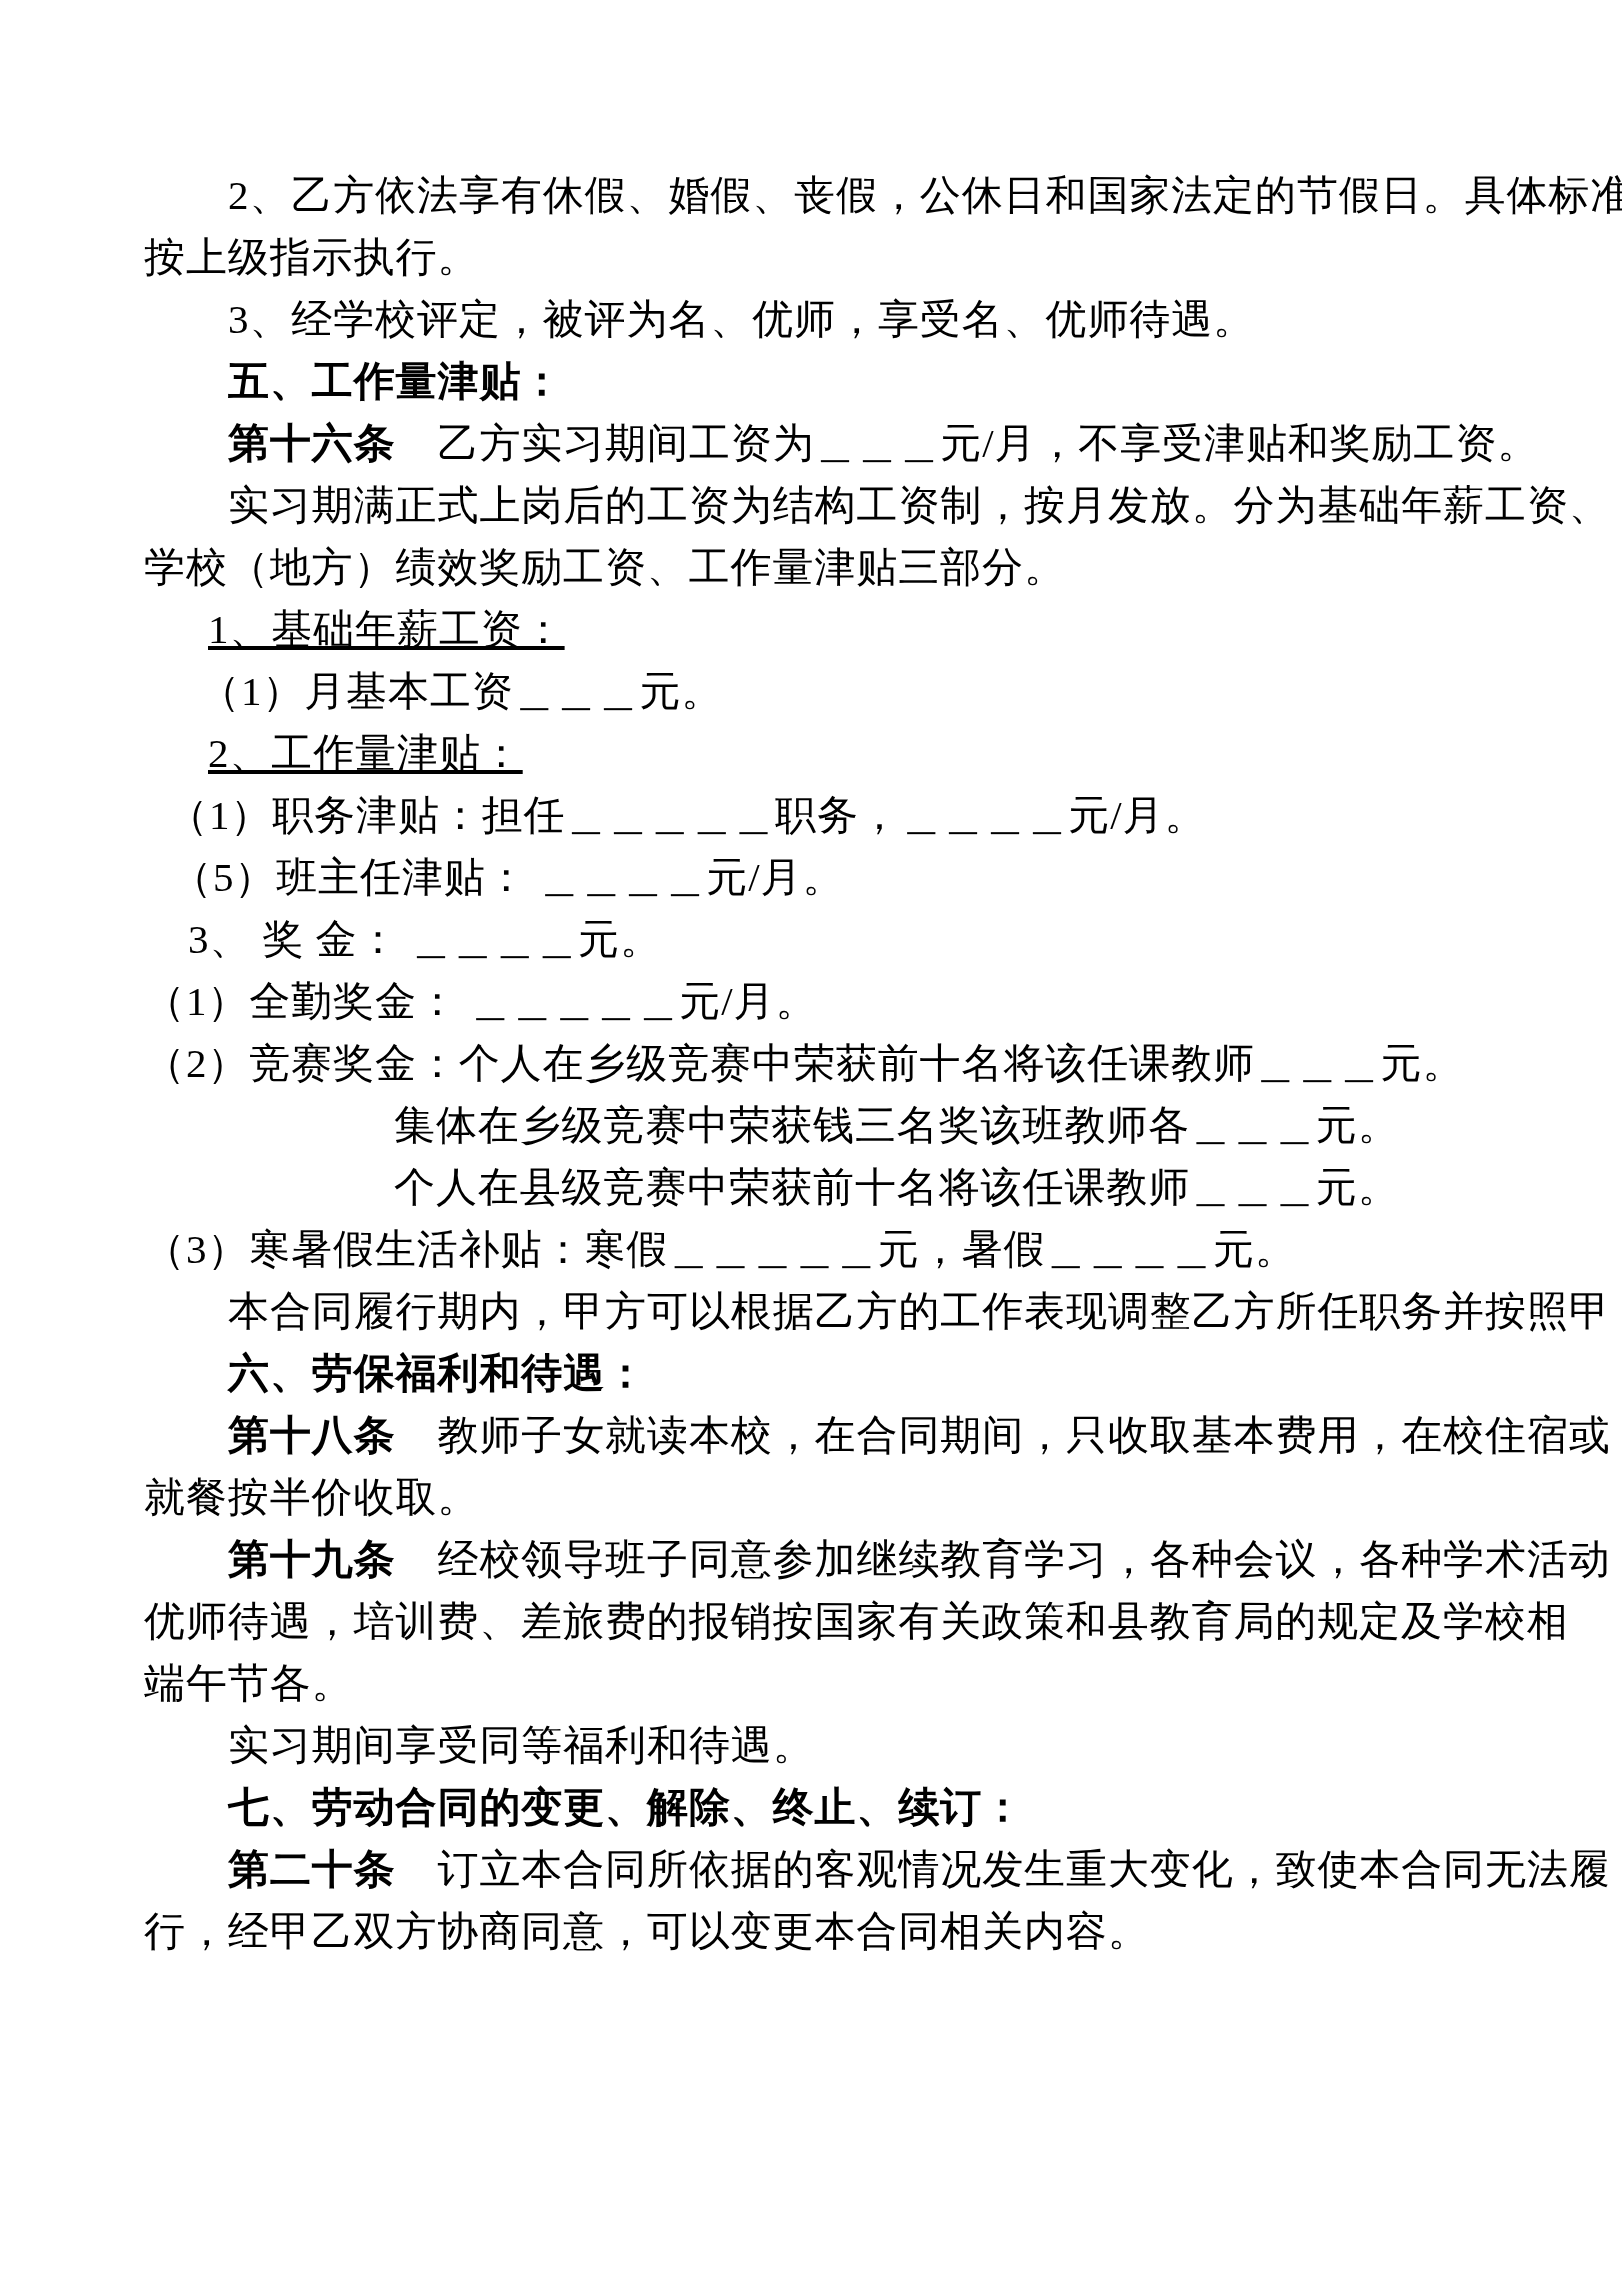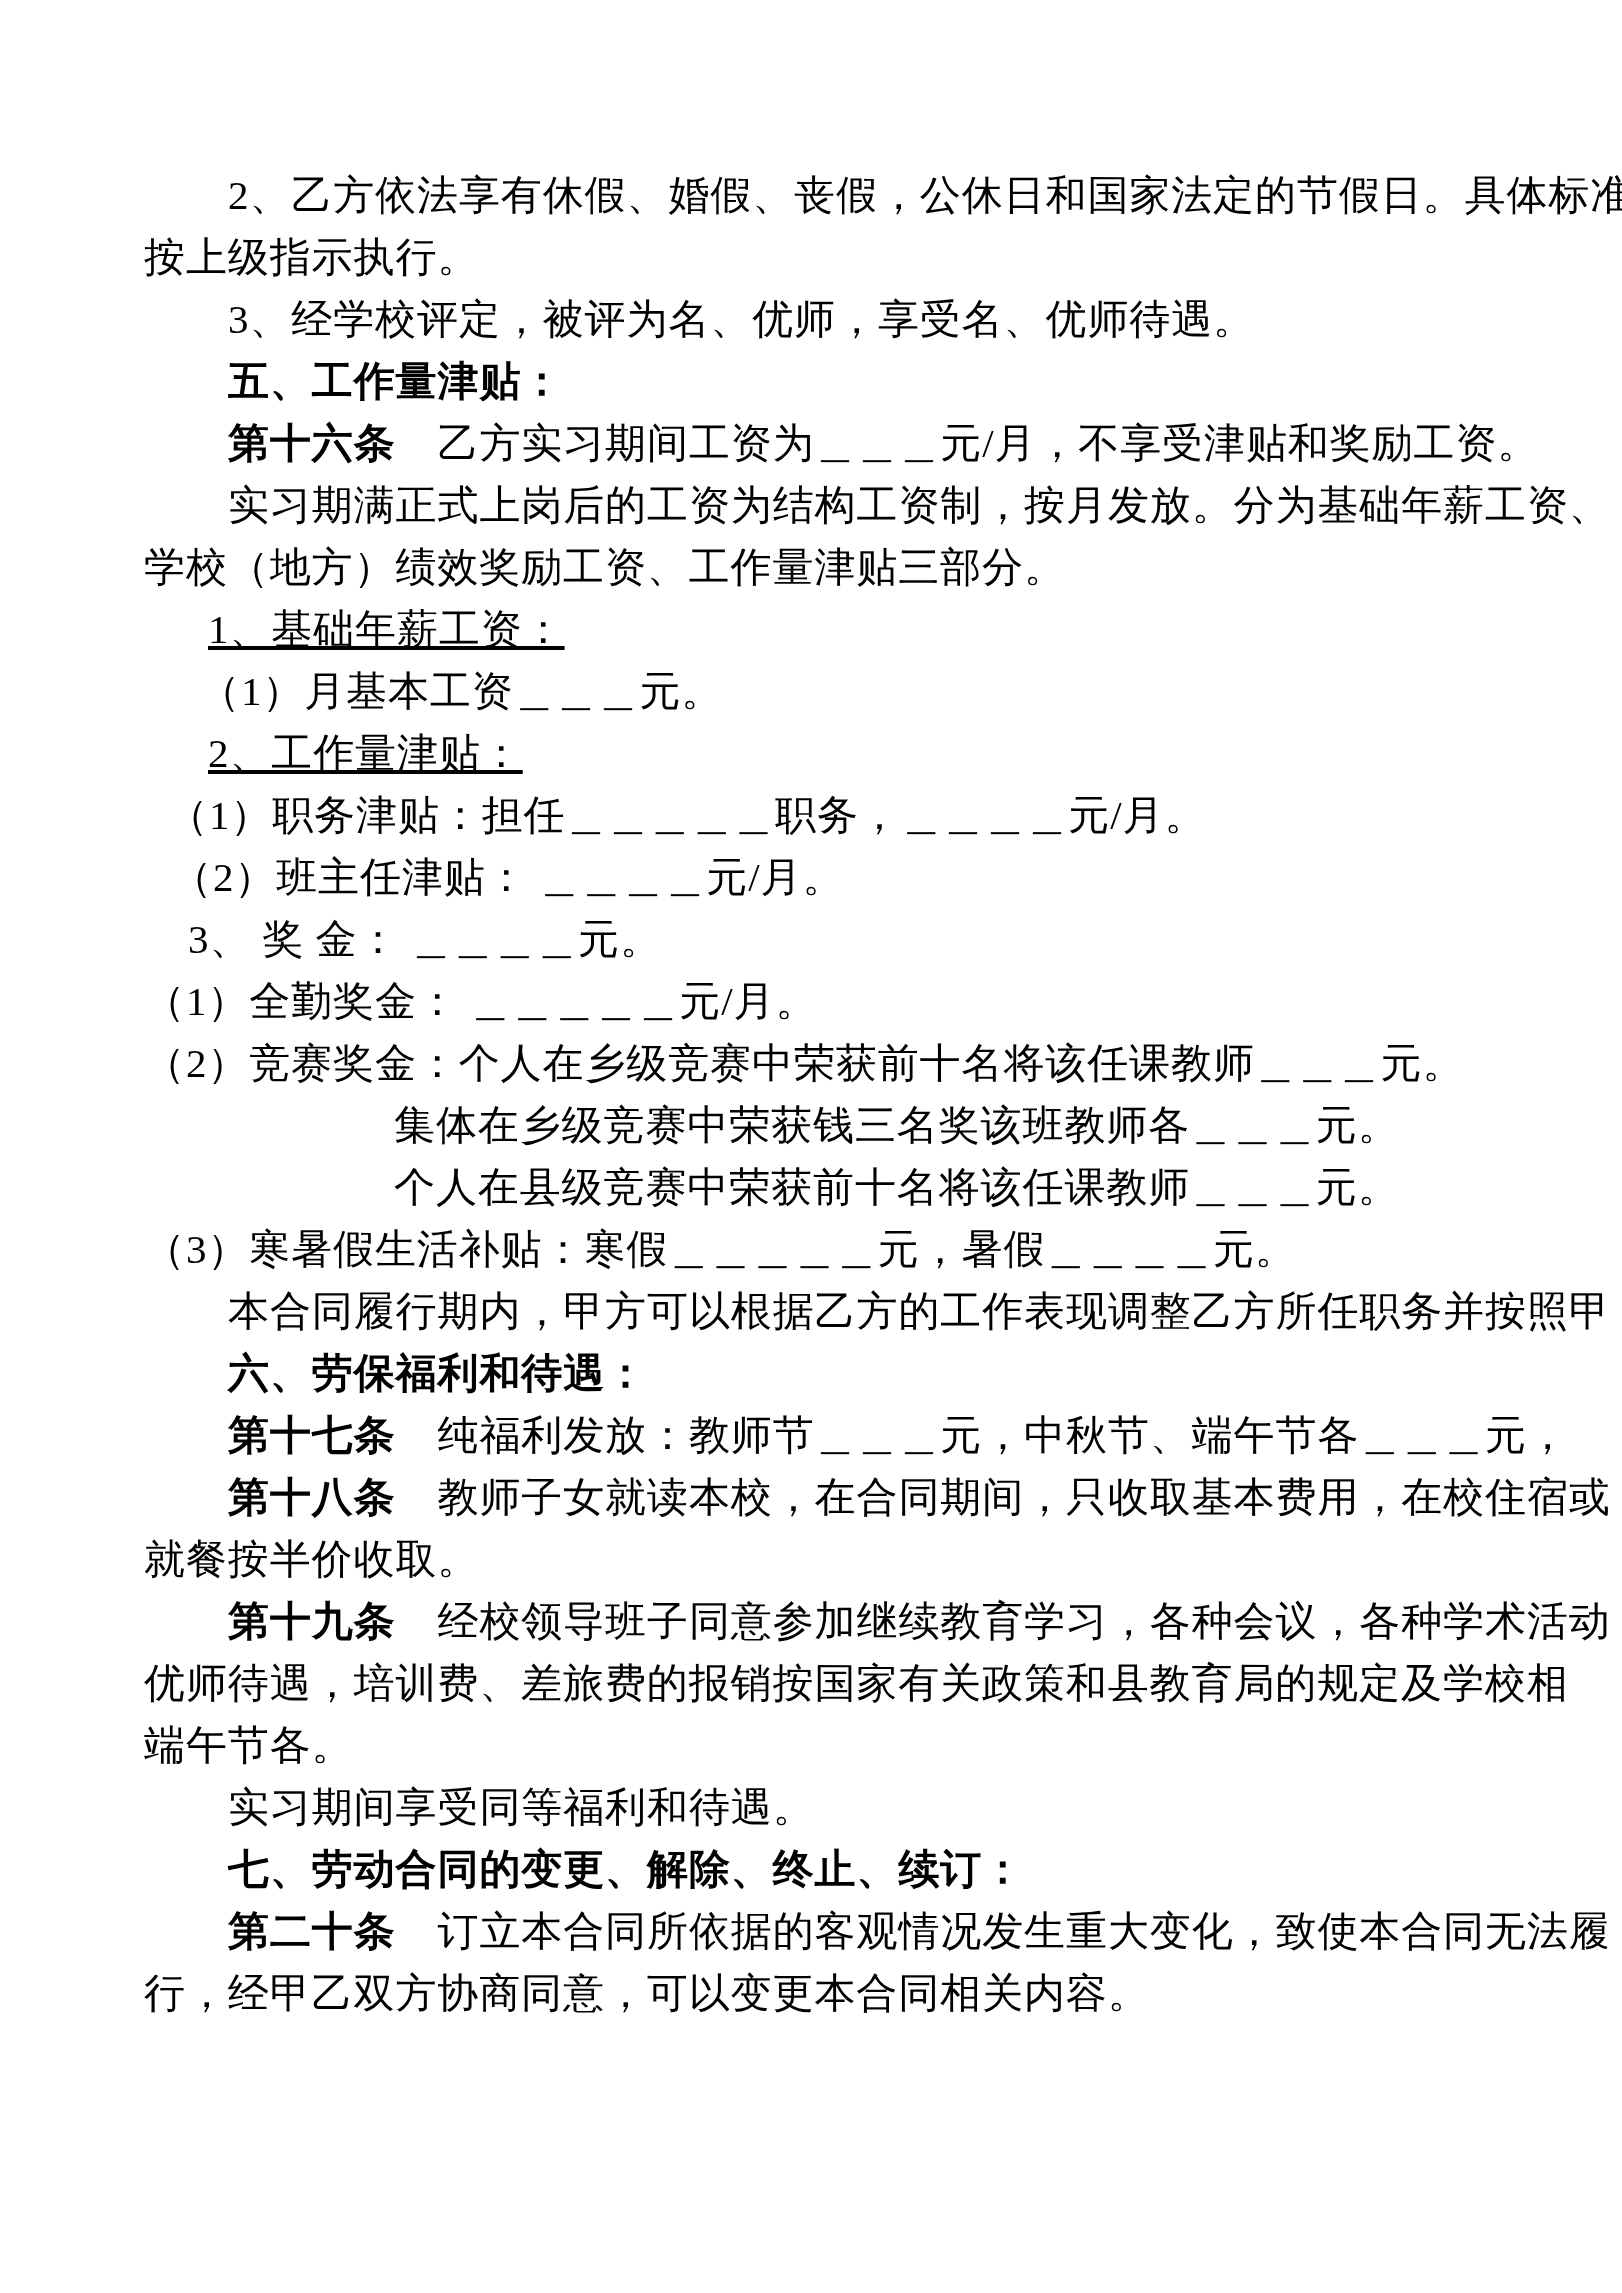--- a/index.html
+++ b/index.html
@@ -45,30 +45,29 @@
   <div class="line i0">按上级指示执行。</div>
   <div class="line i92">3、经学校评定，被评为名、优师，享受名、优师待遇。</div>
   <div class="line i92 hd">五、工作量津贴：</div>
   <div class="line i92"><span class="b">第十六条</span><span>　乙方实习期间工资为＿＿＿元/月，不享受津贴和奖励工资。</span></div>
   <div class="line i92">实习期满正式上岗后的工资为结构工资制，按月发放。分为基础年薪工资、</div>
   <div class="line i0">学校（地方）绩效奖励工资、工作量津贴三部分。</div>
   <div class="line i70">1、基础年薪工资：</div>
   <div class="line i60">（1）月基本工资＿＿＿元。</div>
   <div class="line i70">2、工作量津贴：</div>
   <div class="line i25">（1）职务津贴：担任＿＿＿＿＿职务，＿＿＿＿元/月。</div>
-  <div class="line i30">（2）班主任津贴： ＿＿＿＿元/月。</div>
+  <div class="line i30">（5）班主任津贴： ＿＿＿＿元/月。</div>
   <div class="line i48">3、 奖 金： ＿＿＿＿元。</div>
   <div class="line i0">（1）全勤奖金： ＿＿＿＿＿元/月。</div>
   <div class="line i0">（2）竞赛奖金：个人在乡级竞赛中荣获前十名将该任课教师＿＿＿元。</div>
   <div class="line i275">集体在乡级竞赛中荣获钱三名奖该班教师各＿＿＿元。</div>
   <div class="line i275">个人在县级竞赛中荣获前十名将该任课教师＿＿＿元。</div>
   <div class="line i0">（3）寒暑假生活补贴：寒假＿＿＿＿＿元，暑假＿＿＿＿元。</div>
   <div class="line i92">本合同履行期内，甲方可以根据乙方的工作表现调整乙方所任职务并按照甲</div>
   <div class="line i92 hd">六、劳保福利和待遇：</div>
-  <div class="line i92"><span class="b">第十七条</span><span>　纯福利发放：教师节＿＿＿元，中秋节、端午节各＿＿＿元，</span></div>
   <div class="line i92"><span class="b">第十八条</span><span>　教师子女就读本校，在合同期间，只收取基本费用，在校住宿或</span></div>
   <div class="line i0">就餐按半价收取。</div>
   <div class="line i92"><span class="b">第十九条</span><span>　经校领导班子同意参加继续教育学习，各种会议，各种学术活动，</span></div>
   <div class="line i0">优师待遇，培训费、差旅费的报销按国家有关政策和县教育局的规定及学校相</div>
   <div class="line i0">端午节各。</div>
   <div class="line i92">实习期间享受同等福利和待遇。</div>
   <div class="line i92 hd">七、劳动合同的变更、解除、终止、续订：</div>
   <div class="line i92"><span class="b">第二十条</span><span>　订立本合同所依据的客观情况发生重大变化，致使本合同无法履</span></div>
   <div class="line i0">行，经甲乙双方协商同意，可以变更本合同相关内容。</div>
 </div>

